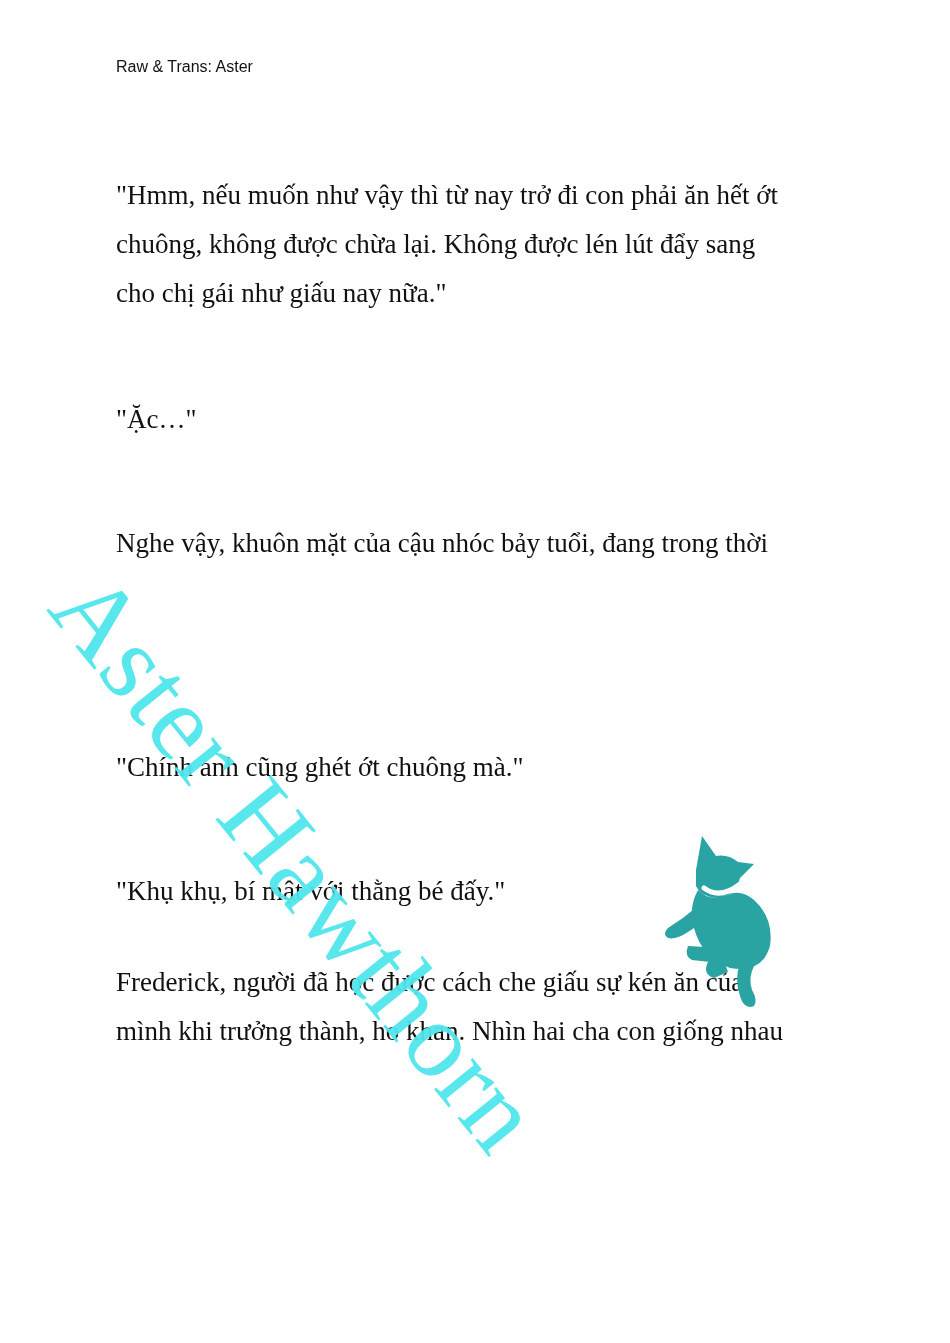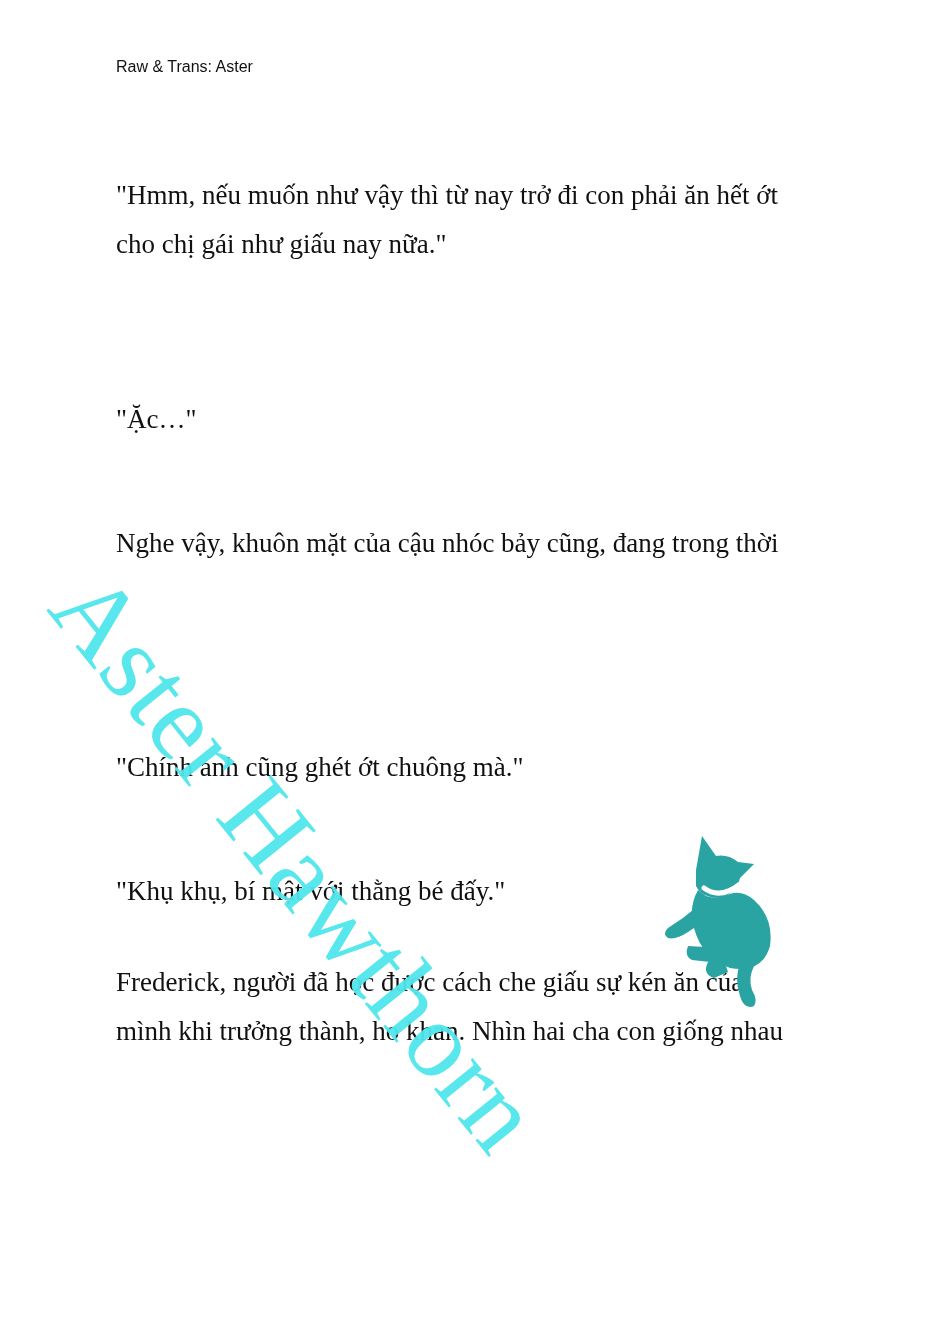--- a/index.html
+++ b/index.html
@@ -24,29 +24,30 @@
     .cat { position: absolute; left: 658px; top: 828px; width: 120px; height: 185px; }
   </style>
 </head>
 <body>
 
 <div class="page">
   <div class="header">Raw &amp; Trans: Aster</div>
 
   <div class="para" style="top:171px">
     <span class="line">"Hmm, nếu muốn như vậy thì từ nay trở đi con phải ăn hết ớt</span>
+    <span class="line">chuông, không được chừa lại. Không được lén lút đẩy sang</span>
     <span class="line">cho chị gái như giấu nay nữa."</span>
   </div>
 
   <div class="para" style="top:395px">
     <span class="line">"Ặc…"</span>
   </div>
 
   <div class="para" style="top:519px">
-    <span class="line">Nghe vậy, khuôn mặt của cậu nhóc bảy cũng, đang trong thời</span>
+    <span class="line">Nghe vậy, khuôn mặt của cậu nhóc bảy tuổi, đang trong thời</span>
   </div>
 
   <div class="para" style="top:743px">
     <span class="line">"Chính anh cũng ghét ớt chuông mà."</span>
   </div>
 
   <div class="para" style="top:867px">
     <span class="line">"Khụ khụ, bí mật với thằng bé đấy."</span>
   </div>
 

